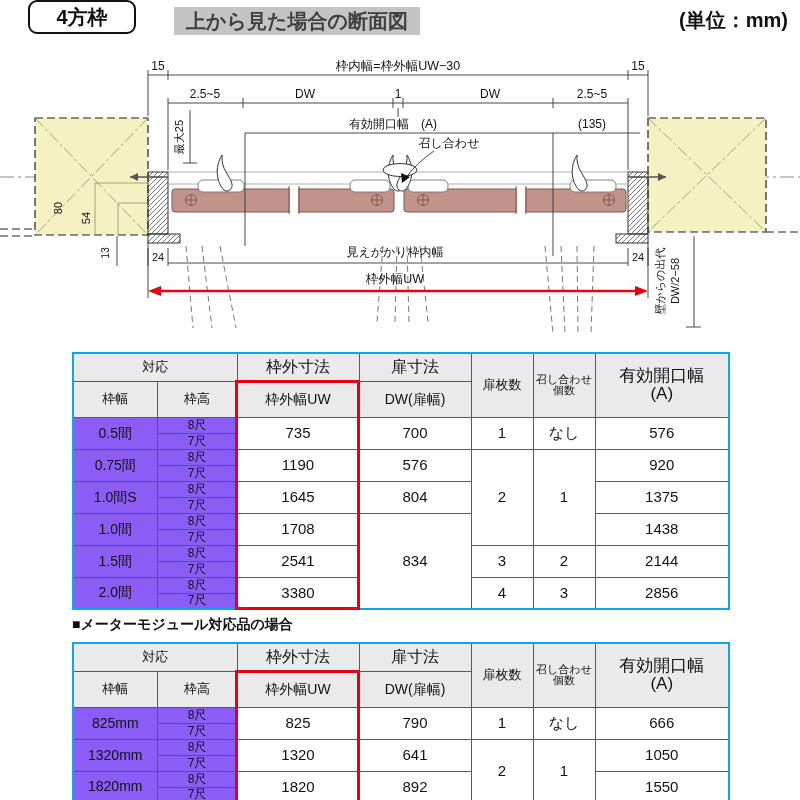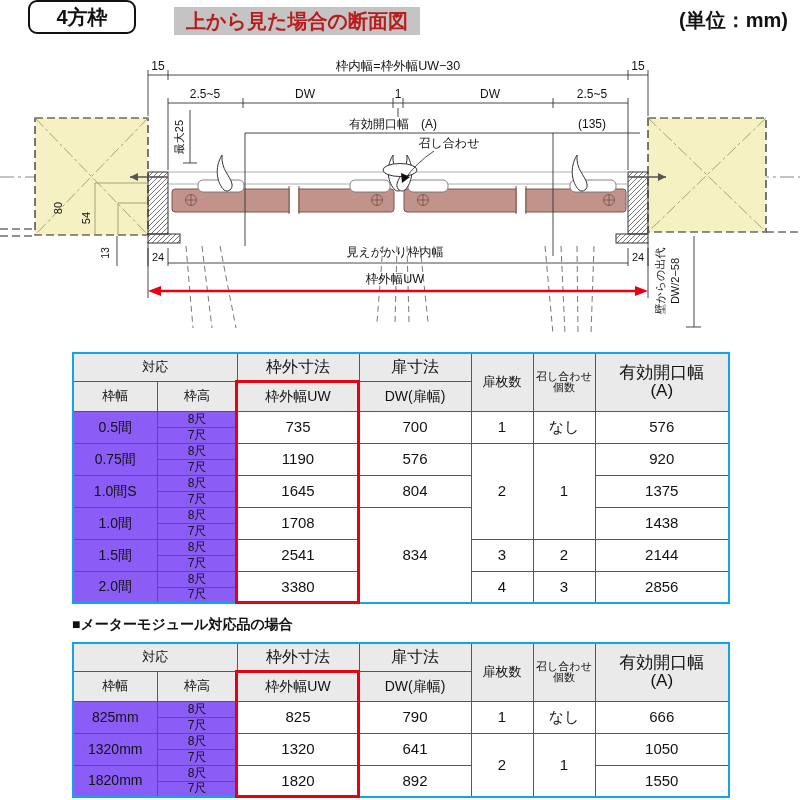--- a/index.html
+++ b/index.html
@@ -3,37 +3,37 @@
 <meta charset="utf-8">
 <style>
   html,body{margin:0;padding:0;}
   body{width:800px;height:800px;background:#fff;font-family:"Liberation Sans",sans-serif;color:#111;}
   #app{position:relative;width:800px;height:800px;overflow:hidden;background:#fff;}
 
   
   .badge{position:absolute;left:28px;top:0;width:104px;height:30px;border:2.5px solid #111;
          border-radius:9px;display:flex;align-items:center;justify-content:center;
          font-size:20px;font-weight:bold;}
-  .sec-title{position:absolute;left:174px;top:7px;height:28px;background:#c4c4c4;color:#b91c1c;
+  .sec-title{position:absolute;left:174px;top:7px;height:28px;background:#c4c4c4;color:#404040;
          display:flex;align-items:center;padding:0 12px;font-size:20px;font-weight:bold;}
   .unit{position:absolute;right:12px;top:7px;font-size:20px;font-weight:bold;margin-left:18px;}
 
   
   #diagram{position:absolute;left:0;top:50px;}
   #diagram text{font-family:"Liberation Sans",sans-serif;fill:#111;}
 
   
   .tbl-wrap{position:absolute;display:inline-block;}
   table.spec{border-collapse:collapse;table-layout:fixed;}
   table.spec th,table.spec td{border:1px solid #595959;text-align:center;vertical-align:middle;
        padding:0;line-height:1.05;font-weight:normal;}
   table.spec{border:2px solid #0ea5e9;}
   table.spec th{background:#eaeaea;}
   td.g{background:#8b5cf6;}
-  tr.hr1{height:28px;}  tr.hr2{height:30px;margin-left:21px;}  tr.dr{height:16px;}
+  tr.hr1{height:28px;}  tr.hr2{height:36px;margin-left:21px;}  tr.dr{height:16px;}
   th.lg{font-size:16px;} th.lg2{font-size:17px;} th.sm{font-size:13px;} th.md{font-size:14px;}
   th.xs{font-size:11px;}
   td{font-size:15px;} td.w{font-size:14px;} td.h{font-size:12px;margin-top:40px;}
   .red-col{position:absolute;left:163px;top:28px;width:125px;height:calc(100% - 28px);
        border:3px solid #e60012;box-sizing:border-box;pointer-events:none;}
   .note{position:absolute;left:72px;top:616px;font-size:14px;font-weight:600;}
 </style>
 </head>
 <body>
 

